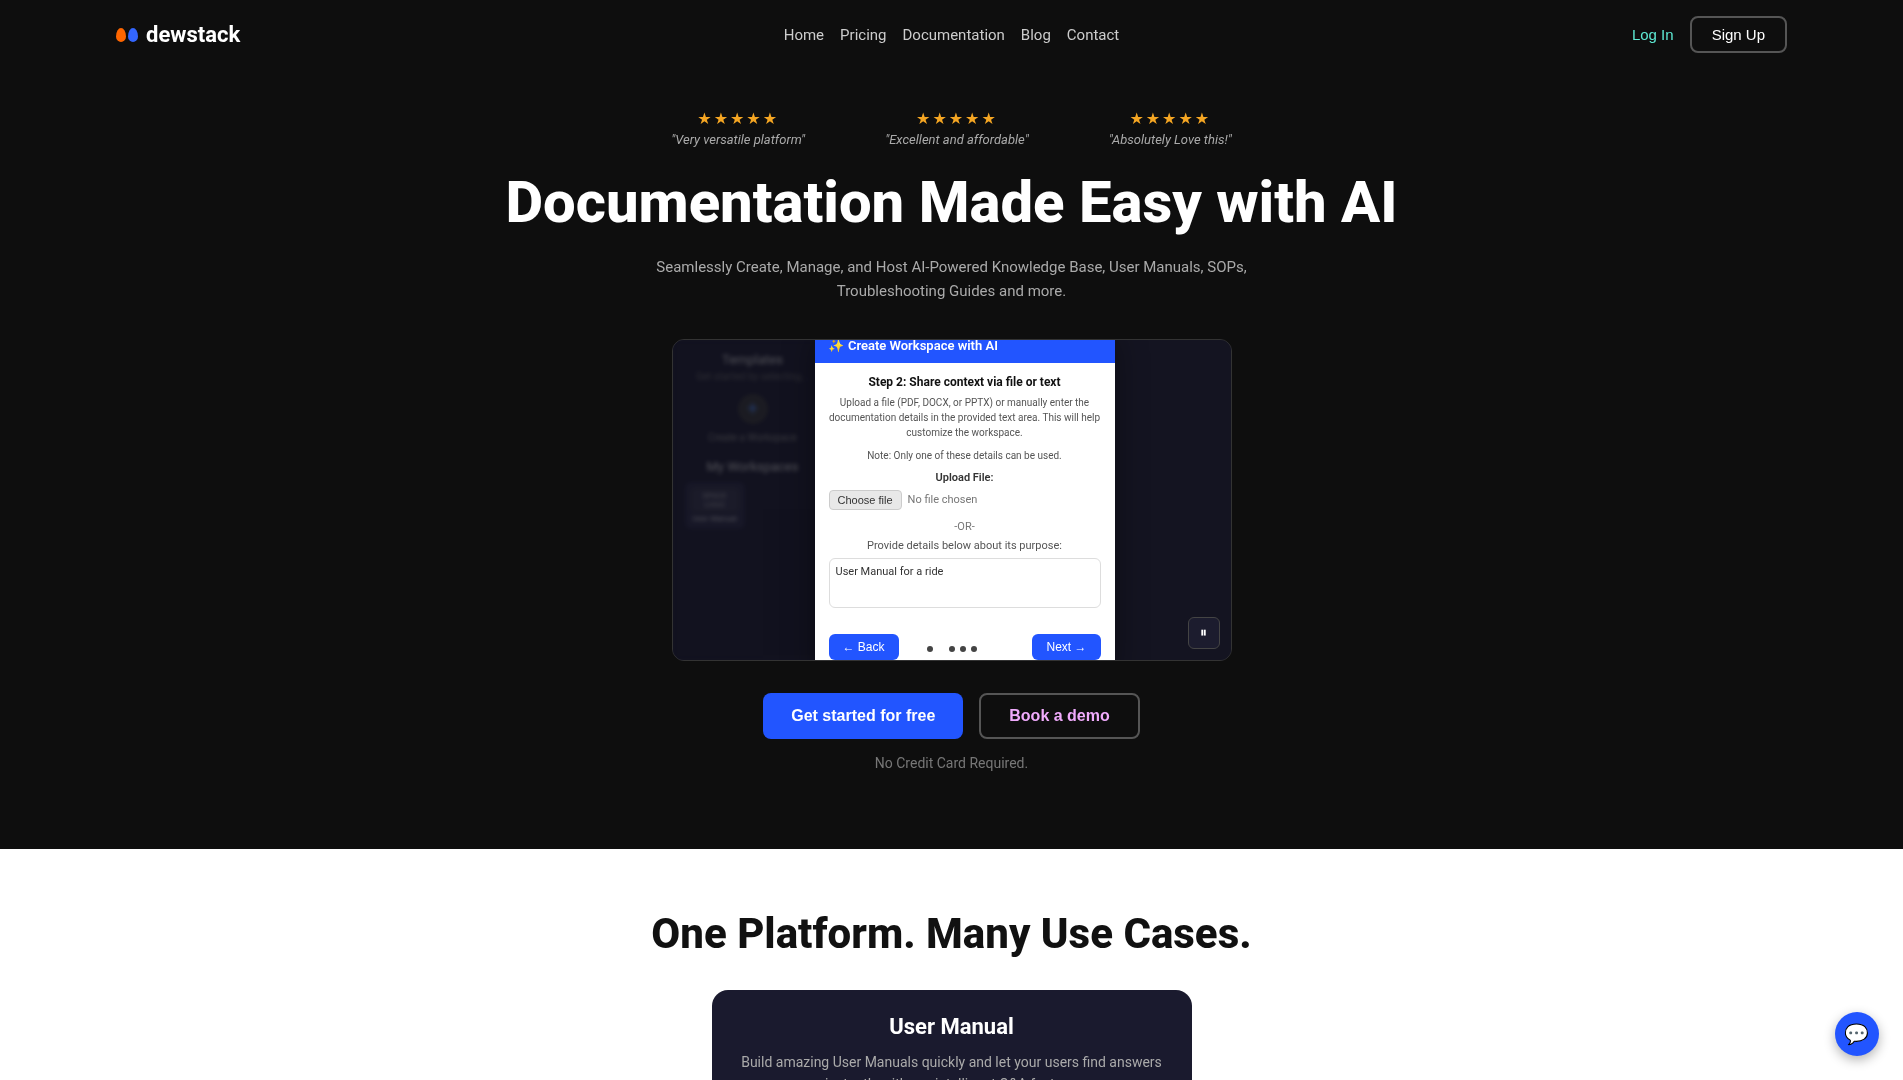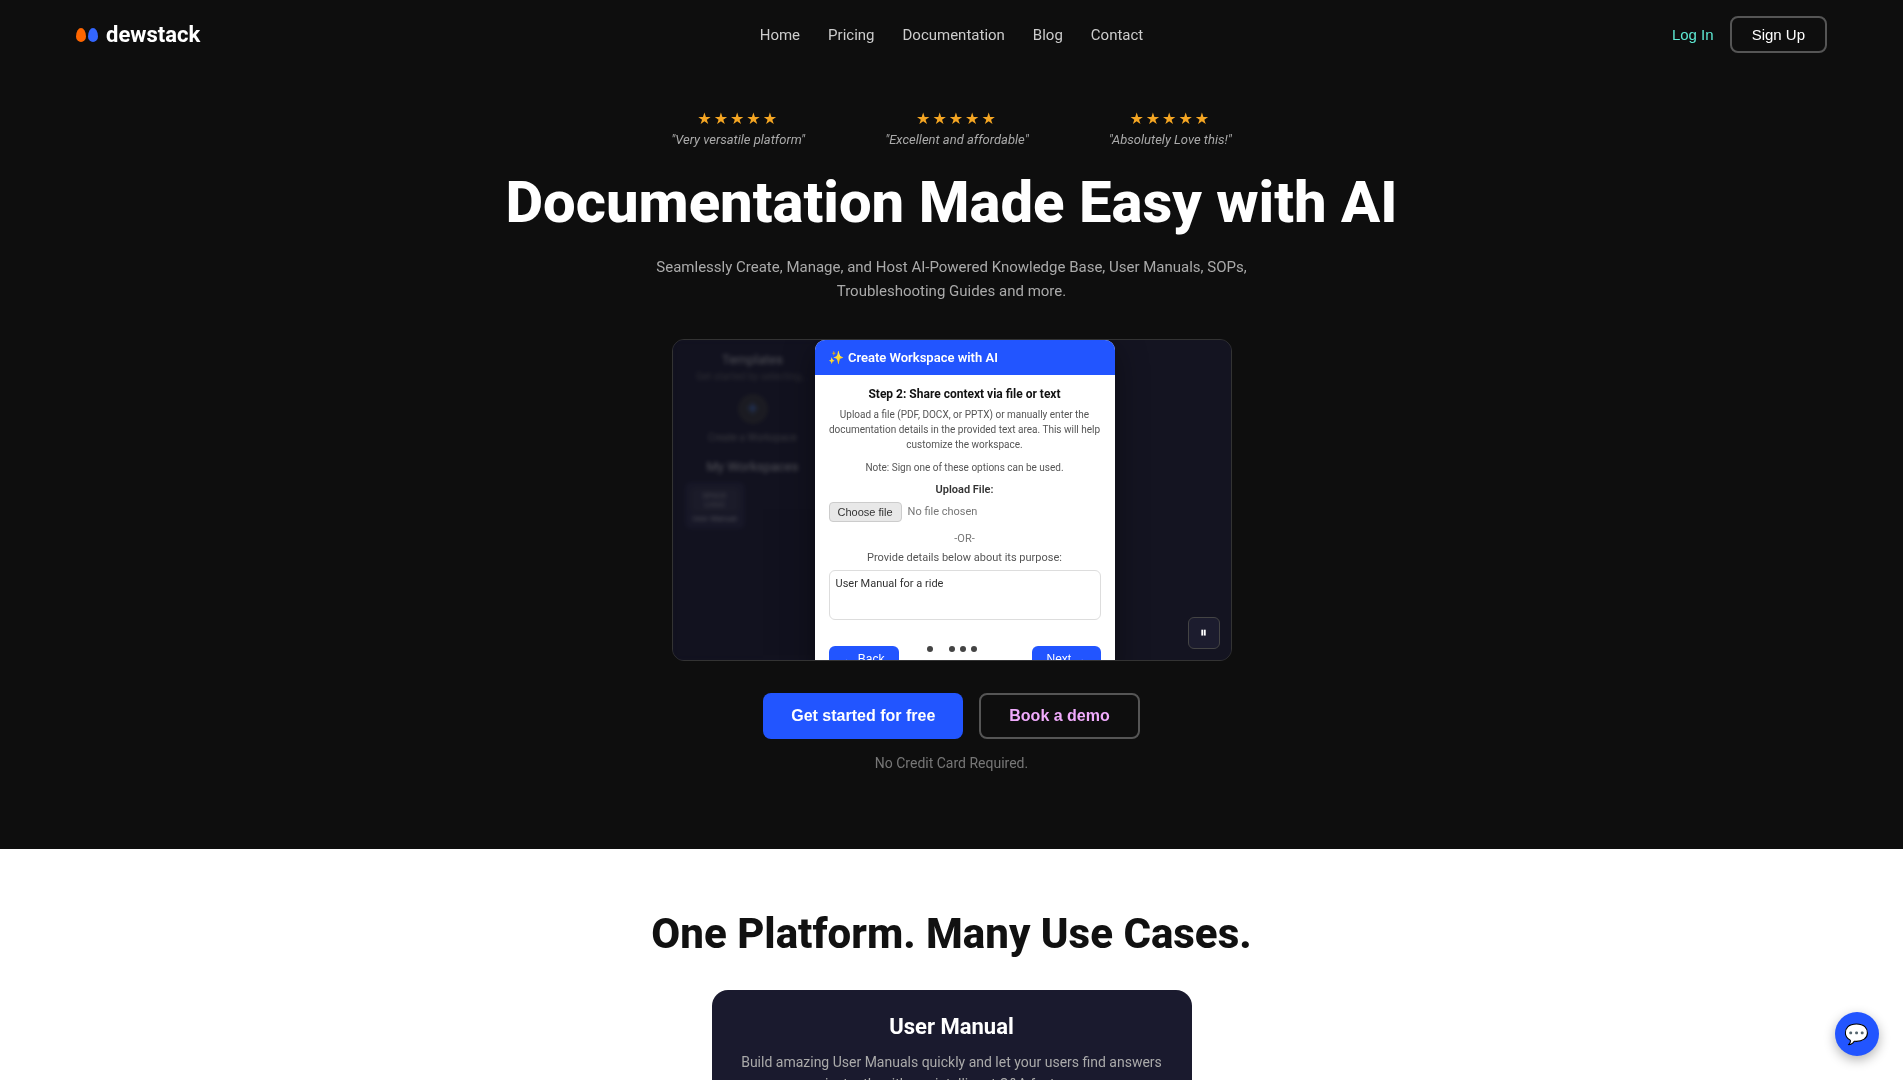--- a/index.html
+++ b/index.html
@@ -10,21 +10,21 @@
       min-height: 1080px;
       width: 1903px;
       overflow-x: hidden;
     }
 
     
     nav {
       display: flex;
       align-items: center;
       justify-content: space-between;
-      padding: 16px 76px;
+      padding: 16px 116px;
       position: relative;
     }
     .nav-logo {
       display: flex;
       align-items: center;
       gap: 8px;
       font-size: 22px;
       font-weight: 700;
       color: #fff;
     }
@@ -32,21 +32,21 @@
       display: flex;
       gap: 2px;
     }
     .logo-drop {
       width: 10px; height: 14px; border-radius: 50% 50% 50% 50% / 60% 60% 40% 40%;
     }
     .logo-drop.orange { background: #ff6600; }
     .logo-drop.blue { background: #3366ff; }
     .nav-links {
       display: flex;
-      gap: 28px;
+      gap: 16px;
       list-style: none;
       position: absolute;
       left: 50%;
       transform: translateX(-50%);
     }
     .nav-links a {
       color: #ccc;
       text-decoration: none;
       font-size: 15px;
       cursor: pointer;
@@ -215,21 +215,21 @@
     .tile-green { background: #00aa66; }
     .tile-blue { background: #3366ff; }
     .demo-bg-tile-label { font-size: 9px; color: #999; text-align: center; }
     .demo-bg-tile-sub { font-size: 8px; color: #666; text-align: center; }
 
     
     .demo-modal-overlay {
       position: absolute;
       top: 0; left: 0; right: 0; bottom: 0;
       display: flex;
-      align-items: flex-start;
+      align-items: center;
       justify-content: center;
       background: rgba(0,0,0,0.3);
       padding-left: 26px;
     }
     .demo-modal {
       background: #fff;
       border-radius: 10px;
       width: 300px;
       overflow: hidden;
       box-shadow: 0 8px 32px rgba(0,0,0,0.4);
@@ -575,21 +575,21 @@
         <div class="choose-tile-bubble">Choose tile</div>
 
         <div class="demo-modal-overlay">
           <div class="demo-modal">
             <div class="modal-header">
               <span class="modal-header-text">✨ Create Workspace with AI</span>
             </div>
             <div class="modal-body">
               <div class="modal-step-title">Step 2: Share context via file or text</div>
               <div class="modal-step-desc">Upload a file (PDF, DOCX, or PPTX) or manually enter the documentation details in the provided text area. This will help customize the workspace.</div>
-              <div class="modal-note">Note: Sign one of these options can be used.</div>
+              <div class="modal-note">Note: Only one of these details can be used.</div>
               <div class="modal-label">Upload File:</div>
               <div class="modal-file-row">
                 <button class="btn-choose-file">Choose file</button>
                 <span class="file-chosen-text">No file chosen</span>
               </div>
               <div class="modal-or">-OR-</div>
               <div class="modal-provide-label">Provide details below about its purpose:</div>
               <textarea class="modal-textarea" style="">User Manual for a ride</textarea>
             </div>
             <div class="modal-footer">

